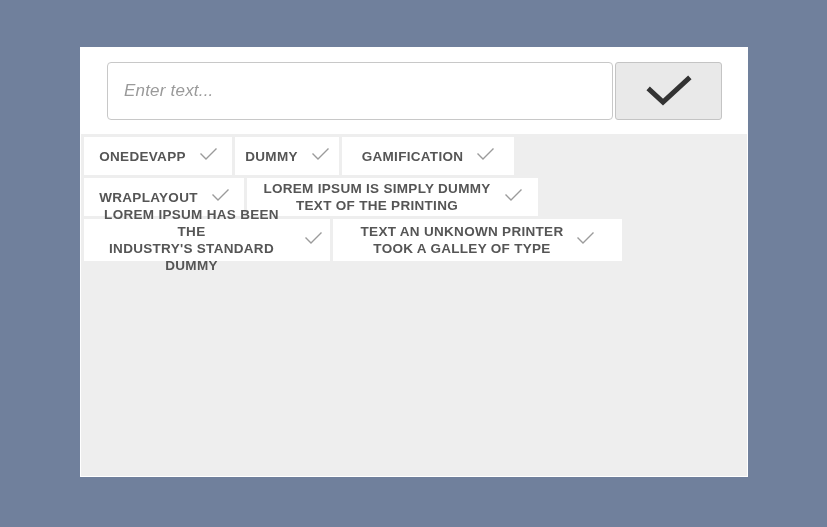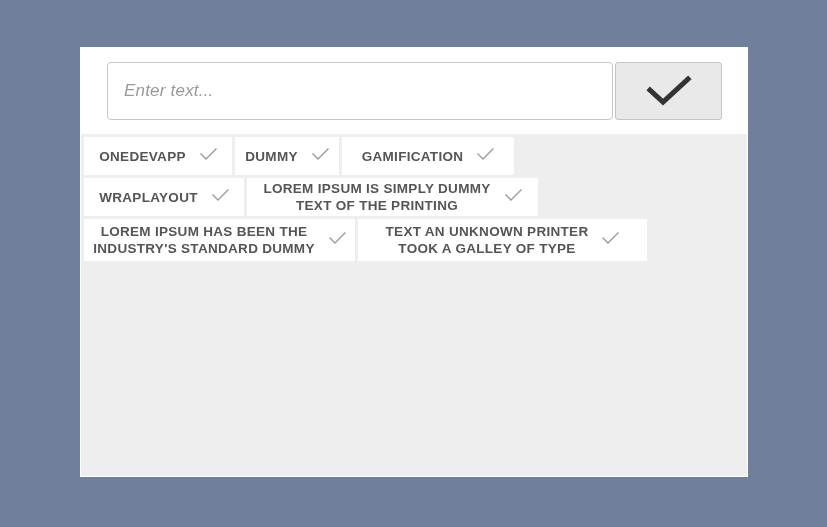--- a/index.html
+++ b/index.html
@@ -170,21 +170,21 @@
 TEXT OF THE PRINTING</span>
         <span class="chip-check">
           <svg width="17" height="13" viewBox="0 0 17 13" aria-hidden="true">
             <path d="M1 6 L6 11 L16 1" fill="none" stroke="#9b9b9b" stroke-width="1.4" stroke-linecap="square" stroke-linejoin="miter"></path>
           </svg>
         </span>
       </div>
     </div>
 
     <div class="tag-row r3">
-      <div class="chip" style="width:271px">
+      <div class="chip" style="width:246px">
         <span class="chip-label">LOREM IPSUM HAS BEEN THE
 INDUSTRY'S STANDARD DUMMY</span>
         <span class="chip-check">
           <svg width="17" height="13" viewBox="0 0 17 13" aria-hidden="true">
             <path d="M1 6 L6 11 L16 1" fill="none" stroke="#9b9b9b" stroke-width="1.4" stroke-linecap="square" stroke-linejoin="miter"></path>
           </svg>
         </span>
       </div>
       <div class="chip" style="width:289px">
         <span class="chip-label">TEXT AN UNKNOWN PRINTER

